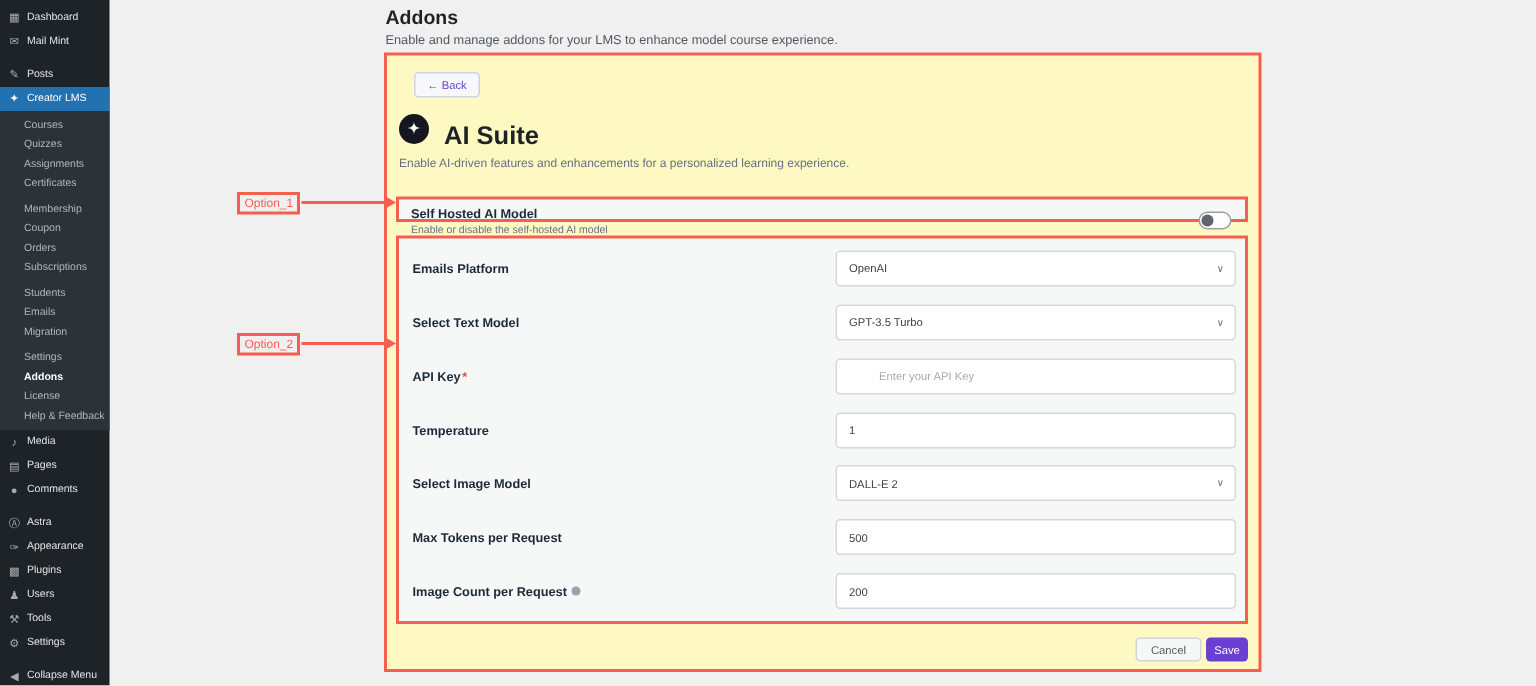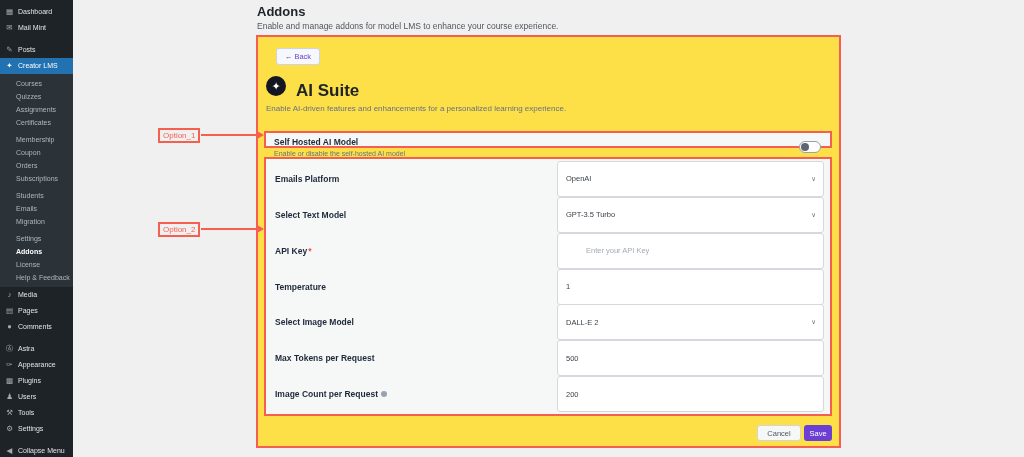--- a/index.html
+++ b/index.html
@@ -20,21 +20,21 @@
   .sb-subitem{padding:2.5px 5px 2.5px 16px;font-size:7px;color:#b0b6bb;line-height:8px;
     cursor:pointer;white-space:nowrap;}
   .sb-subitem.current{color:#fff;font-weight:bold;}
   .sb-gap{height:6px;}
   .sb-subgap{height:4px;}
   
   .main{position:absolute;left:73px;top:0;width:951px;height:457px;}
   .page-title{position:absolute;left:184px;top:4px;font-size:13px;font-weight:bold;color:#1d2327;}
   .page-subtitle{position:absolute;left:184px;top:21px;font-size:8.5px;color:#50575e;}
   
-  .card{position:absolute;left:183px;top:35px;width:585px;height:413px;background:#fde047;
+  .card{position:absolute;left:183px;top:35px;width:585px;height:413px;background:#fef9c3;
     border:2px solid #f55f50;box-sizing:border-box;}
   .back-btn{position:absolute;left:18px;top:11px;width:44px;height:17px;
     background:#f7f8fc;border:1px solid #cfd3e6;border-radius:3px;
     font-size:7.5px;color:#6b3fd4;display:flex;align-items:center;justify-content:center;
     cursor:pointer;font-family:inherit;}
   .addon-icon{position:absolute;left:8px;top:39px;width:20px;height:20px;border-radius:50%;
     background:#14171f;color:#fff;display:flex;align-items:center;justify-content:center;
     font-size:11px;line-height:1;}
   .addon-name{position:absolute;left:38px;top:44px;font-size:17px;font-weight:bold;color:#1d2327;}
   .addon-desc{position:absolute;left:8px;top:67px;font-size:8px;color:#667085;}
@@ -46,21 +46,21 @@
   .toggle{position:absolute;right:9px;top:8px;width:22px;height:12px;border-radius:7px;
     background:#fdfdfd;border:1px solid #9aa0a6;box-sizing:border-box;cursor:pointer;}
   .toggle .knob{width:8px;height:8px;border-radius:50%;background:#5f6570;margin:1px;}
   .box2{top:120px;height:259px;display:flex;flex-direction:column;padding:2px 0;}
   .frow{flex:1;position:relative;display:flex;align-items:center;padding-left:9px;}
   .flabel{font-size:8.5px;font-weight:bold;color:#1d2939;}
   .req{color:#e05252;margin-left:1px;}
   .info-dot{display:inline-block;width:6px;height:6px;border-radius:50%;background:#98a2b3;
     margin-left:3px;}
   .control{position:absolute;left:291px;top:50%;transform:translateY(-50%);
-    width:267px;height:36px;background:#fff;border:1px solid #d5d9de;border-radius:3px;
+    width:267px;height:24px;background:#fff;border:1px solid #d5d9de;border-radius:3px;
     box-sizing:border-box;display:flex;align-items:center;padding:0 8px;
     font-size:7.5px;color:#3c434a;cursor:pointer;}
   .control .ph{color:#a3abb5;padding-left:20px;}
   .chev{position:absolute;right:7px;font-size:6.5px;color:#667085;}
   .btn{position:absolute;top:388px;height:16px;border-radius:3px;font-size:7.5px;
     display:flex;align-items:center;justify-content:center;cursor:pointer;
     font-family:inherit;box-sizing:border-box;}
   .cancel{right:38px;width:44px;background:#f6f7f7;color:#50575e;border:1px solid #d0d5dd;}
   .save{right:7px;width:28px;background:#6b3fd4;color:#fff;border:none;}
   
@@ -158,21 +158,21 @@
       <div class="sb-gap"></div>
       <div class="sb-item">
         <span class="ico">◀</span>
         <span>Collapse Menu</span>
       </div>
     </div>
 </div>
 
 <div class="main">
   <div class="page-title">Addons</div>
-  <div class="page-subtitle">Enable and manage addons for model LMS to enhance your course experience.</div>
+  <div class="page-subtitle">Enable and manage addons for your LMS to enhance model course experience.</div>
 
   <div class="card">
     <button class="back-btn">← Back</button>
 
     <div class="addon-icon">
       <span>✦</span>
     </div>
     <div class="addon-name">AI Suite</div>
     <div class="addon-desc">Enable AI-driven features and enhancements for a personalized learning experience.</div>
 

